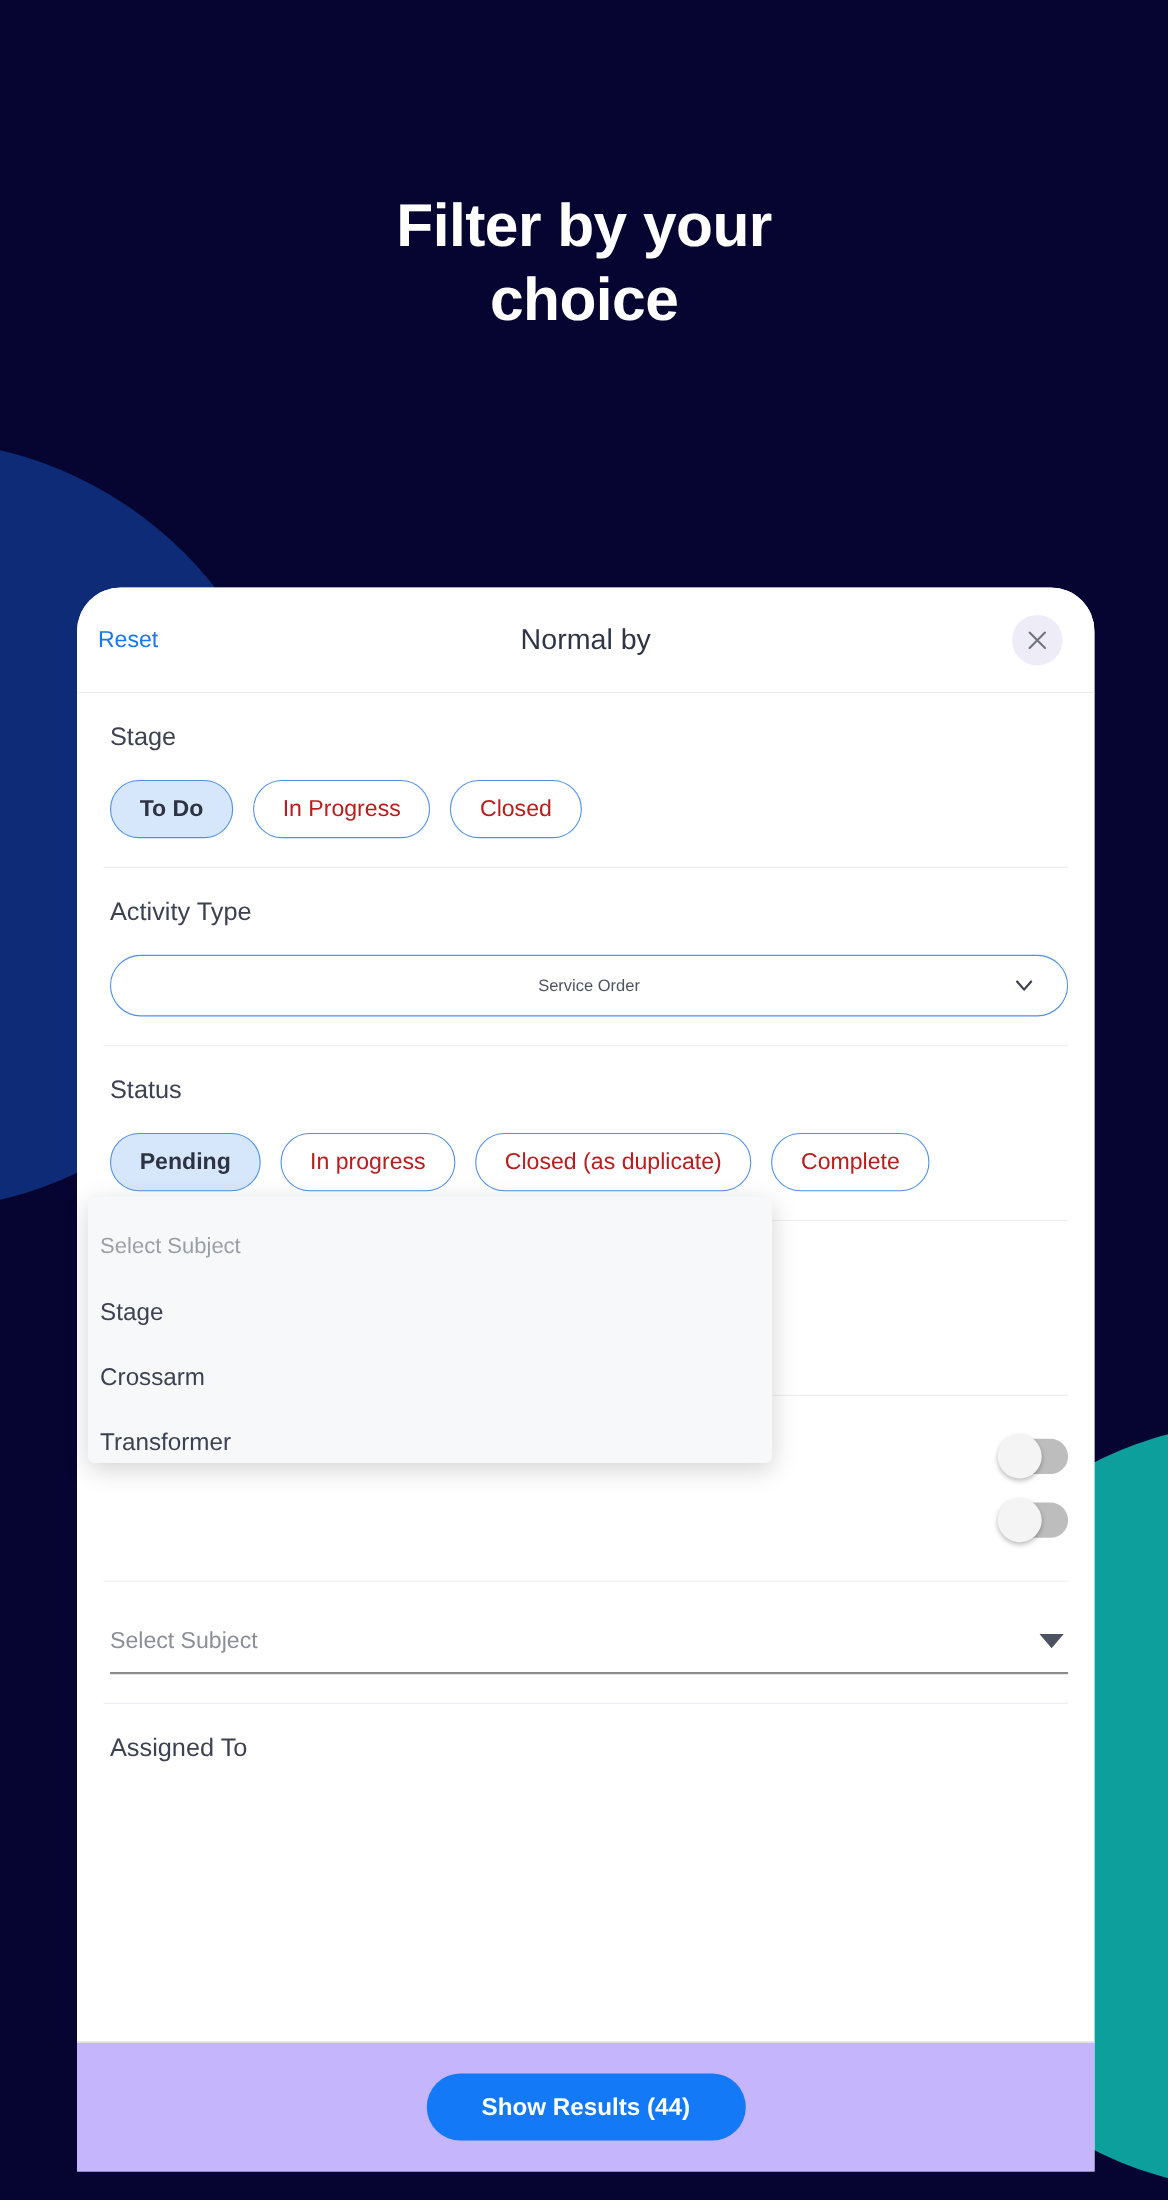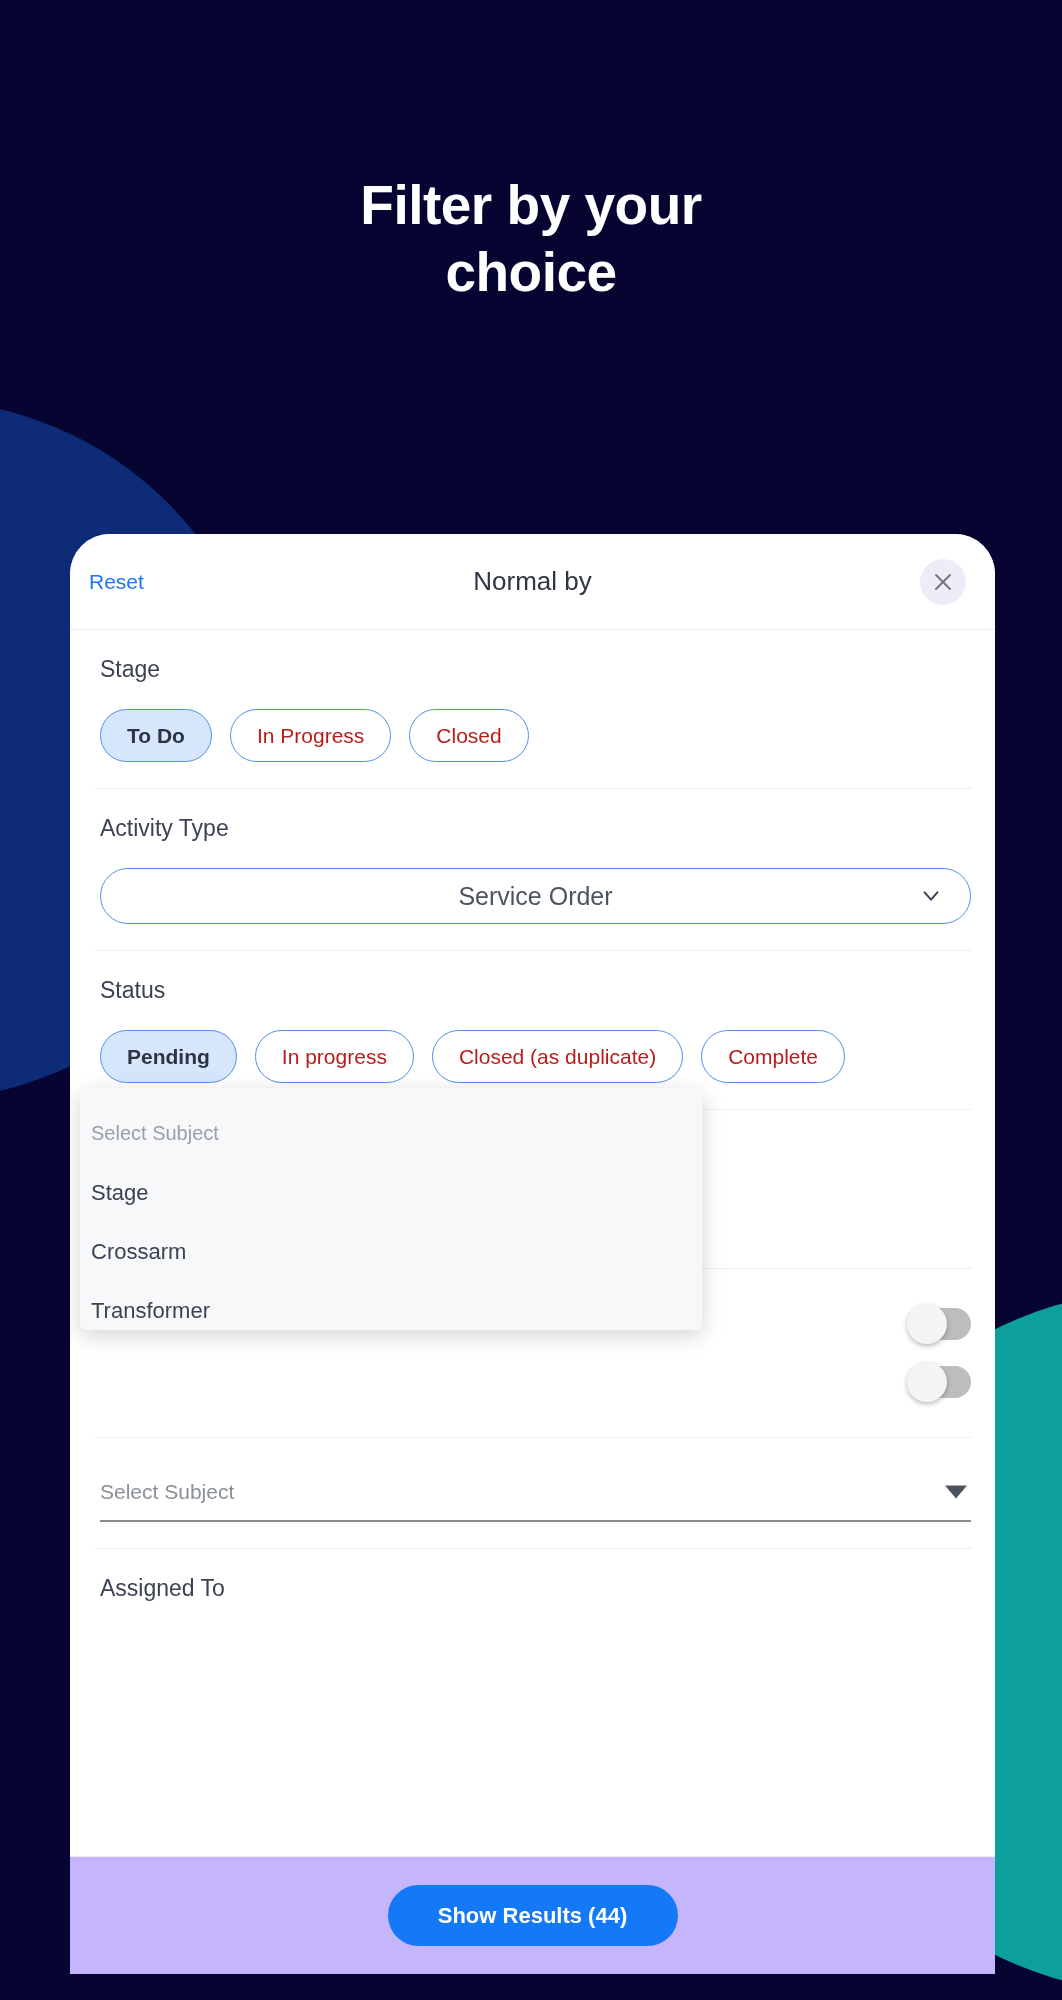--- a/index.html
+++ b/index.html
@@ -134,21 +134,21 @@
   }
 
   
   .dropdown-pill{
     margin-left:6px;
     height:56px;
     border:1px solid #4f90e8;
     border-radius:32px;
     display:flex; align-items:center; justify-content:center;
     position:relative;
-    font-size:25px;
+    font-size:15px;
     color:#4d5461;
     background:#fff;
   }
   .dropdown-pill .chev{
     position:absolute; right:28px; top:50%;
     transform:translateY(-50%);
     width:22px; height:22px;
   }
 
   

